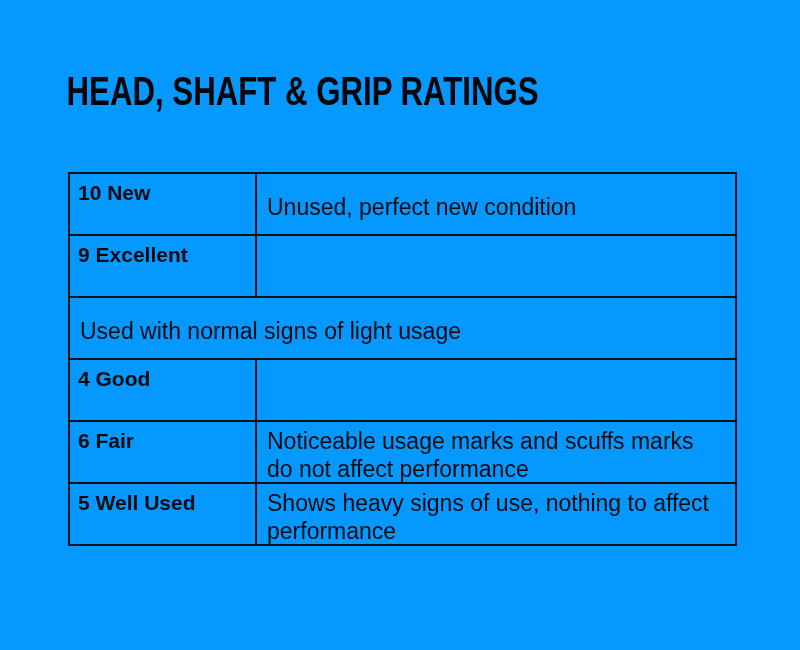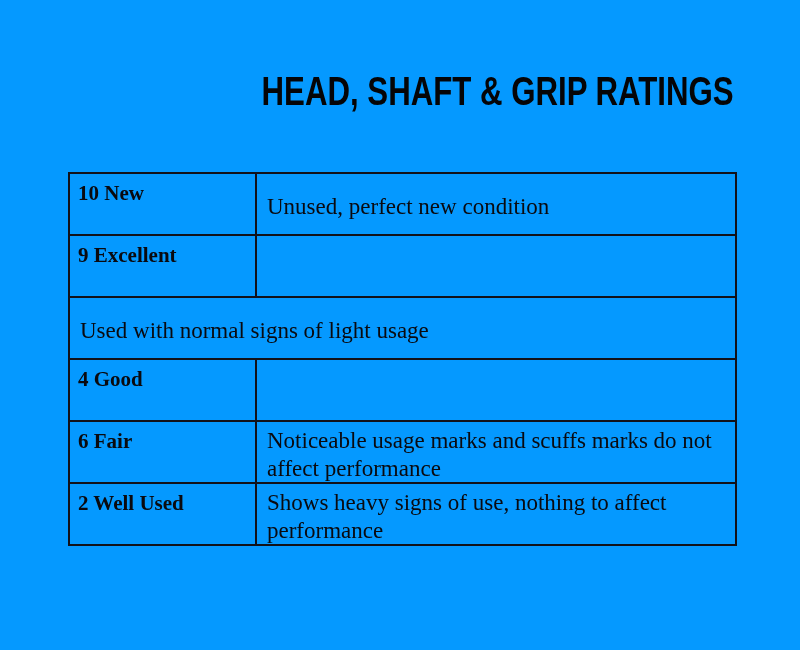--- a/index.html
+++ b/index.html
@@ -15,21 +15,21 @@
     font-family: "Liberation Sans", sans-serif;
     color: #0b0b10;
     position: relative;
   }
 
   .title-wrap {
     position: absolute;
     top: 70px;
     left: 0;
     width: 800px;
-    text-align: right;
+    text-align: left;
   }
 
   .title {
     display: inline-block;
     font-size: 40px;
     line-height: 42px;
     font-weight: 800;
     color: #050507;
     white-space: nowrap;
     transform: scaleX(0.78);
@@ -43,21 +43,20 @@
     top: 172px;
     width: 669px;
     border: 2px solid #12121a;
     border-bottom: none;
   }
 
   .row {
     display: flex;
     height: 62px;
     border-bottom: 2px solid #12121a;
-    font-family: Liberation Serif, serif;
   }
 
   .cell-rating {
     width: 187px;
     flex: 0 0 187px;
     border-right: 2px solid #12121a;
     padding: 6px 6px 0 8px;
     font-weight: 700;
     font-size: 21px;
     line-height: 26px;
@@ -106,19 +105,19 @@
   </div>
 
   <div class="row">
     <div class="cell-rating">6 Fair</div>
     <div class="cell-desc">
       <span>Noticeable usage marks and scuffs marks do not affect performance</span>
     </div>
   </div>
 
   <div class="row">
-    <div class="cell-rating">2 Well Used</div>
+    <div class="cell-rating">5 Well Used</div>
     <div class="cell-desc">
       <span>Shows heavy signs of use, nothing to affect performance</span>
     </div>
   </div>
 
 </div>
 
 </body></html>

